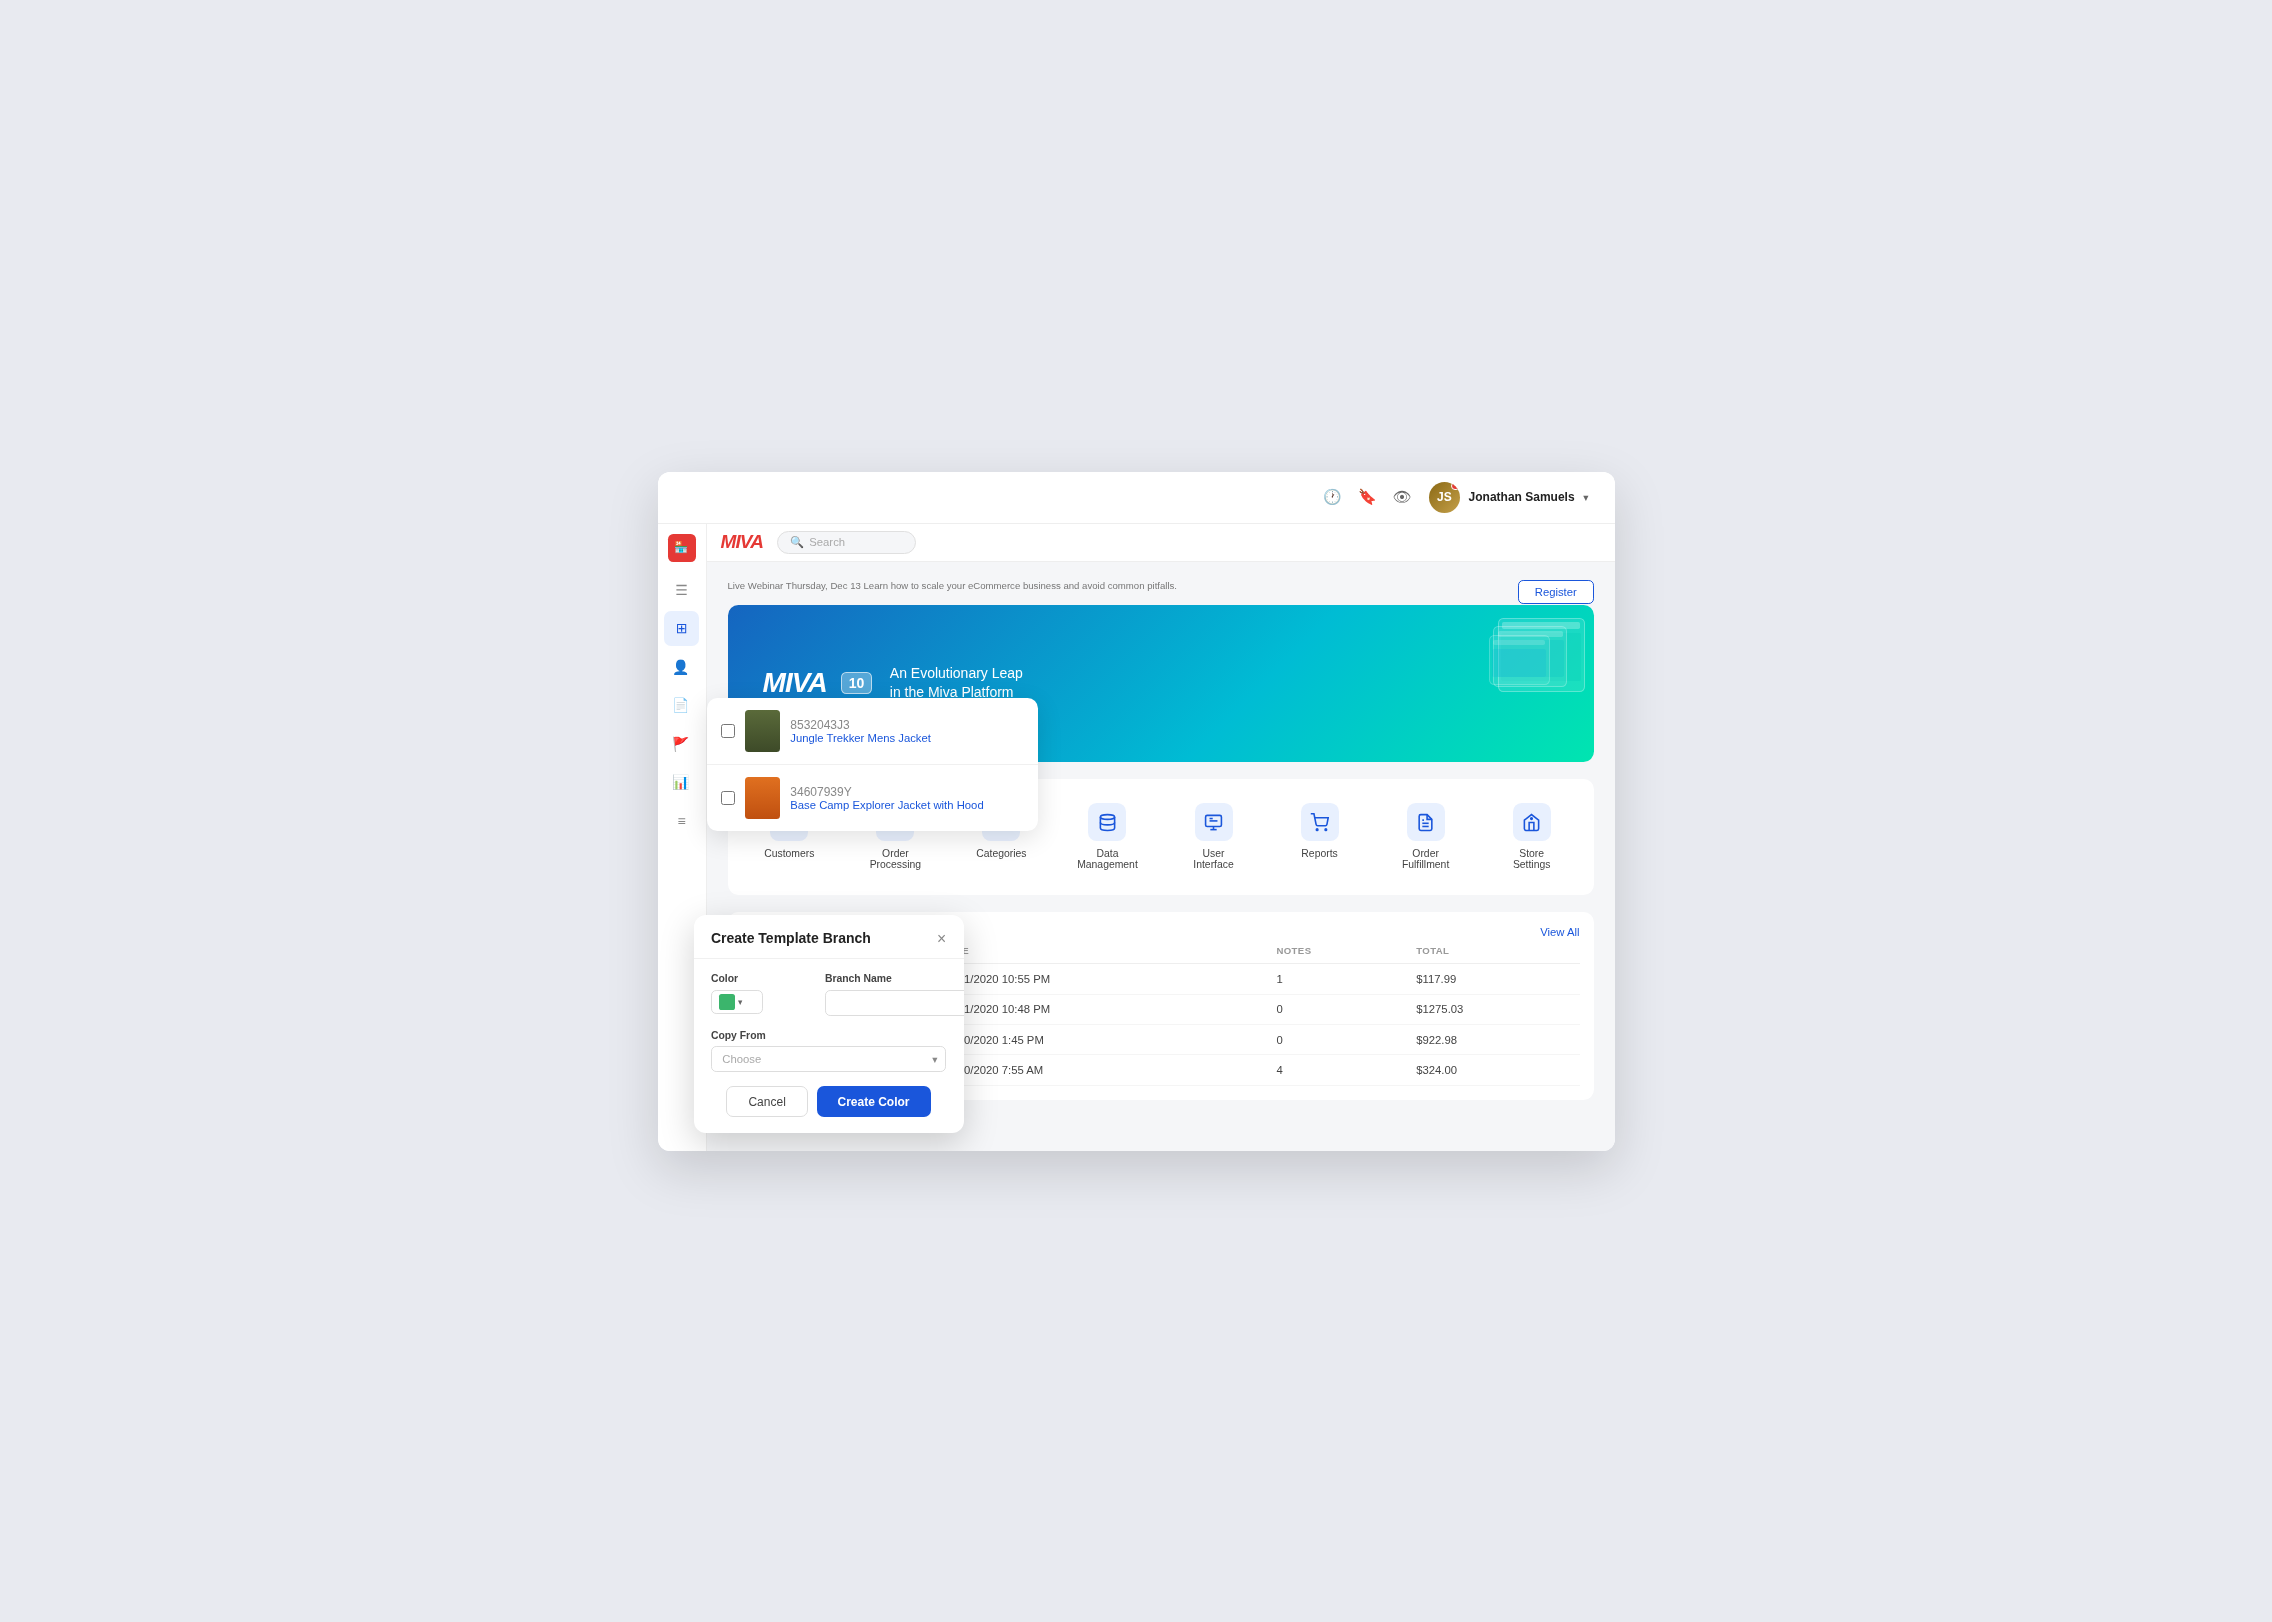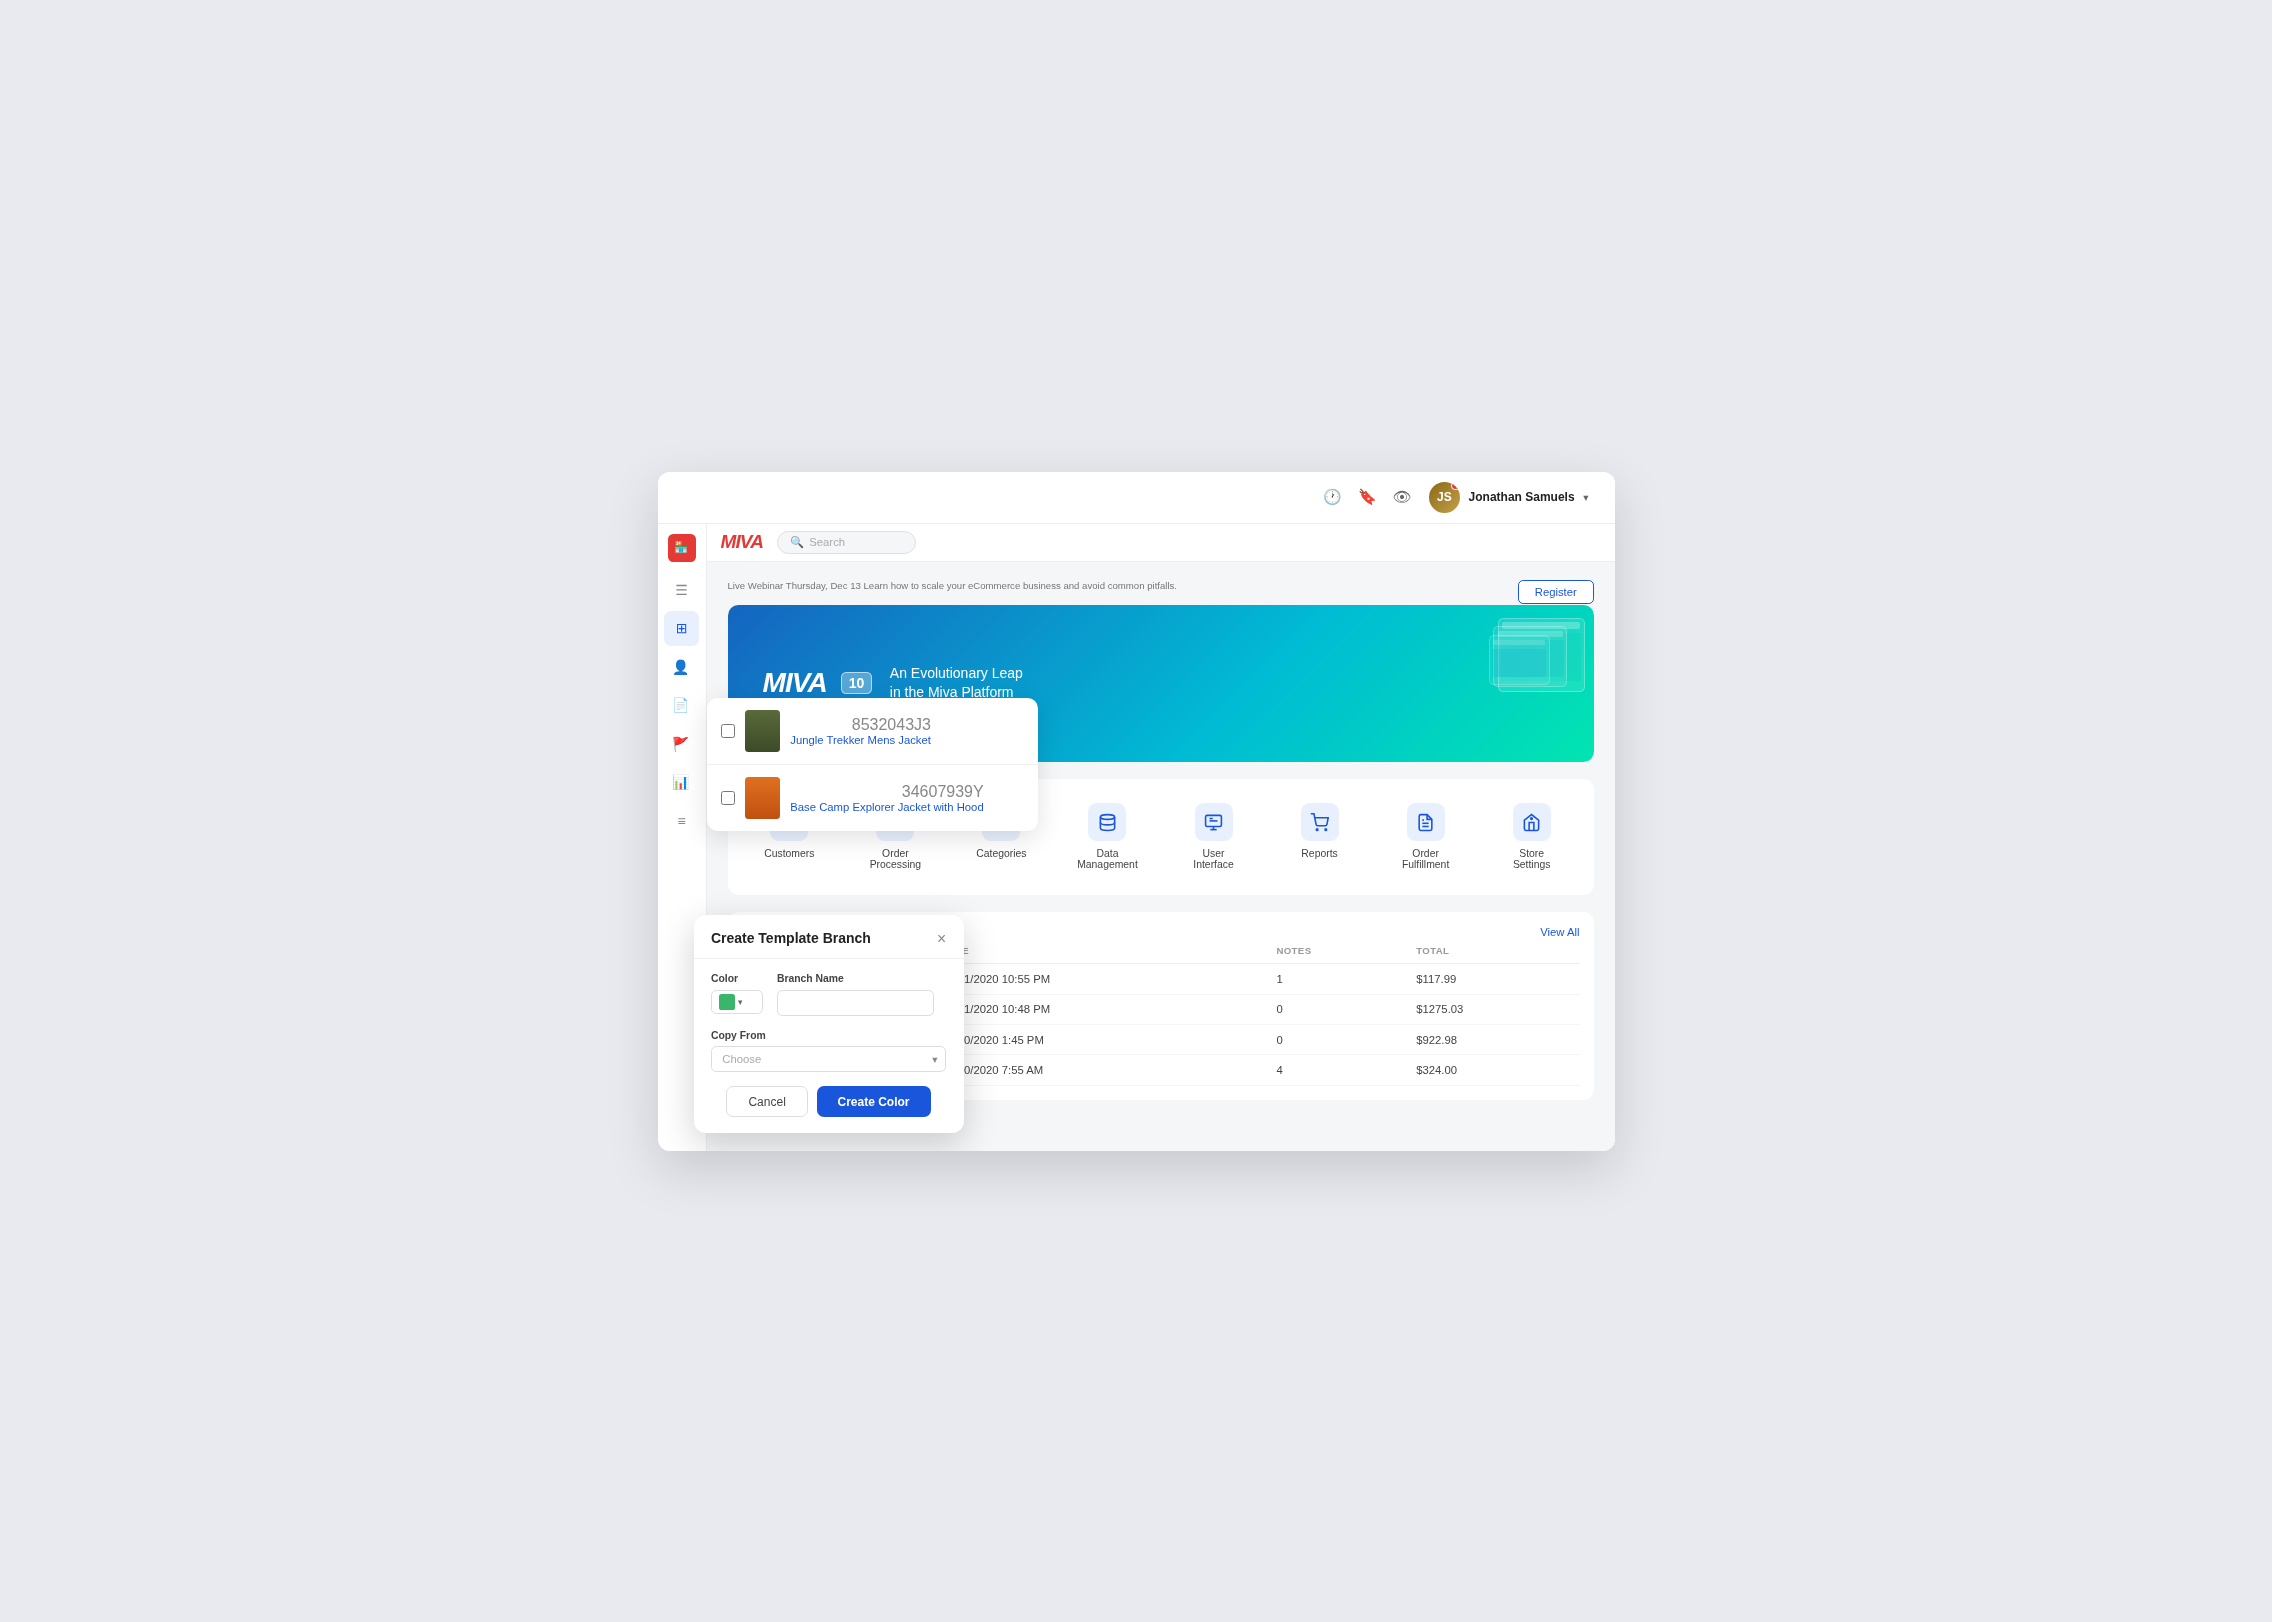--- a/index.html
+++ b/index.html
@@ -308,23 +308,22 @@
       border-bottom: 0.9px solid #f0f0f0;
     }
     .product-row:last-child { border-bottom: none; }
     .product-checkbox {
       width: 14px; height: 14px;
       border: 0.9px solid #ccc;
       border-radius: 2.6px;
       cursor: pointer;
     }
     .product-sku {
-      font-size: 16px;
+      font-size: 12px;
       color: #888;
-      text-align: right;
     }
     .product-name {
       font-size: 11.3px;
       color: #1a56db;
       font-weight: 400;
       cursor: pointer;
     }
     .modal {
       position: absolute;
       left: 36px;
@@ -736,21 +735,21 @@
       </div>
       <div class="modal-body">
         <div class="form-row">
           <div class="form-group">
             <label class="form-label">Color</label>
             <div class="color-picker">
               <div class="color-swatch"></div>
               <span class="color-chevron">▾</span>
             </div>
           </div>
-          <div class="form-group" style="flex:1;">
+          <div class="form-group" style="flex:1;margin-left:48px;">
             <label class="form-label">Branch Name</label>
             <input type="text" class="branch-name-input" placeholder="" style="">
           </div>
         </div>
         <div class="form-group" style="width:100%;">
           <label class="form-label">Copy From</label>
           <div class="select-wrapper">
             <select class="copy-from-select">
               <option value="">Choose</option>
             </select>

